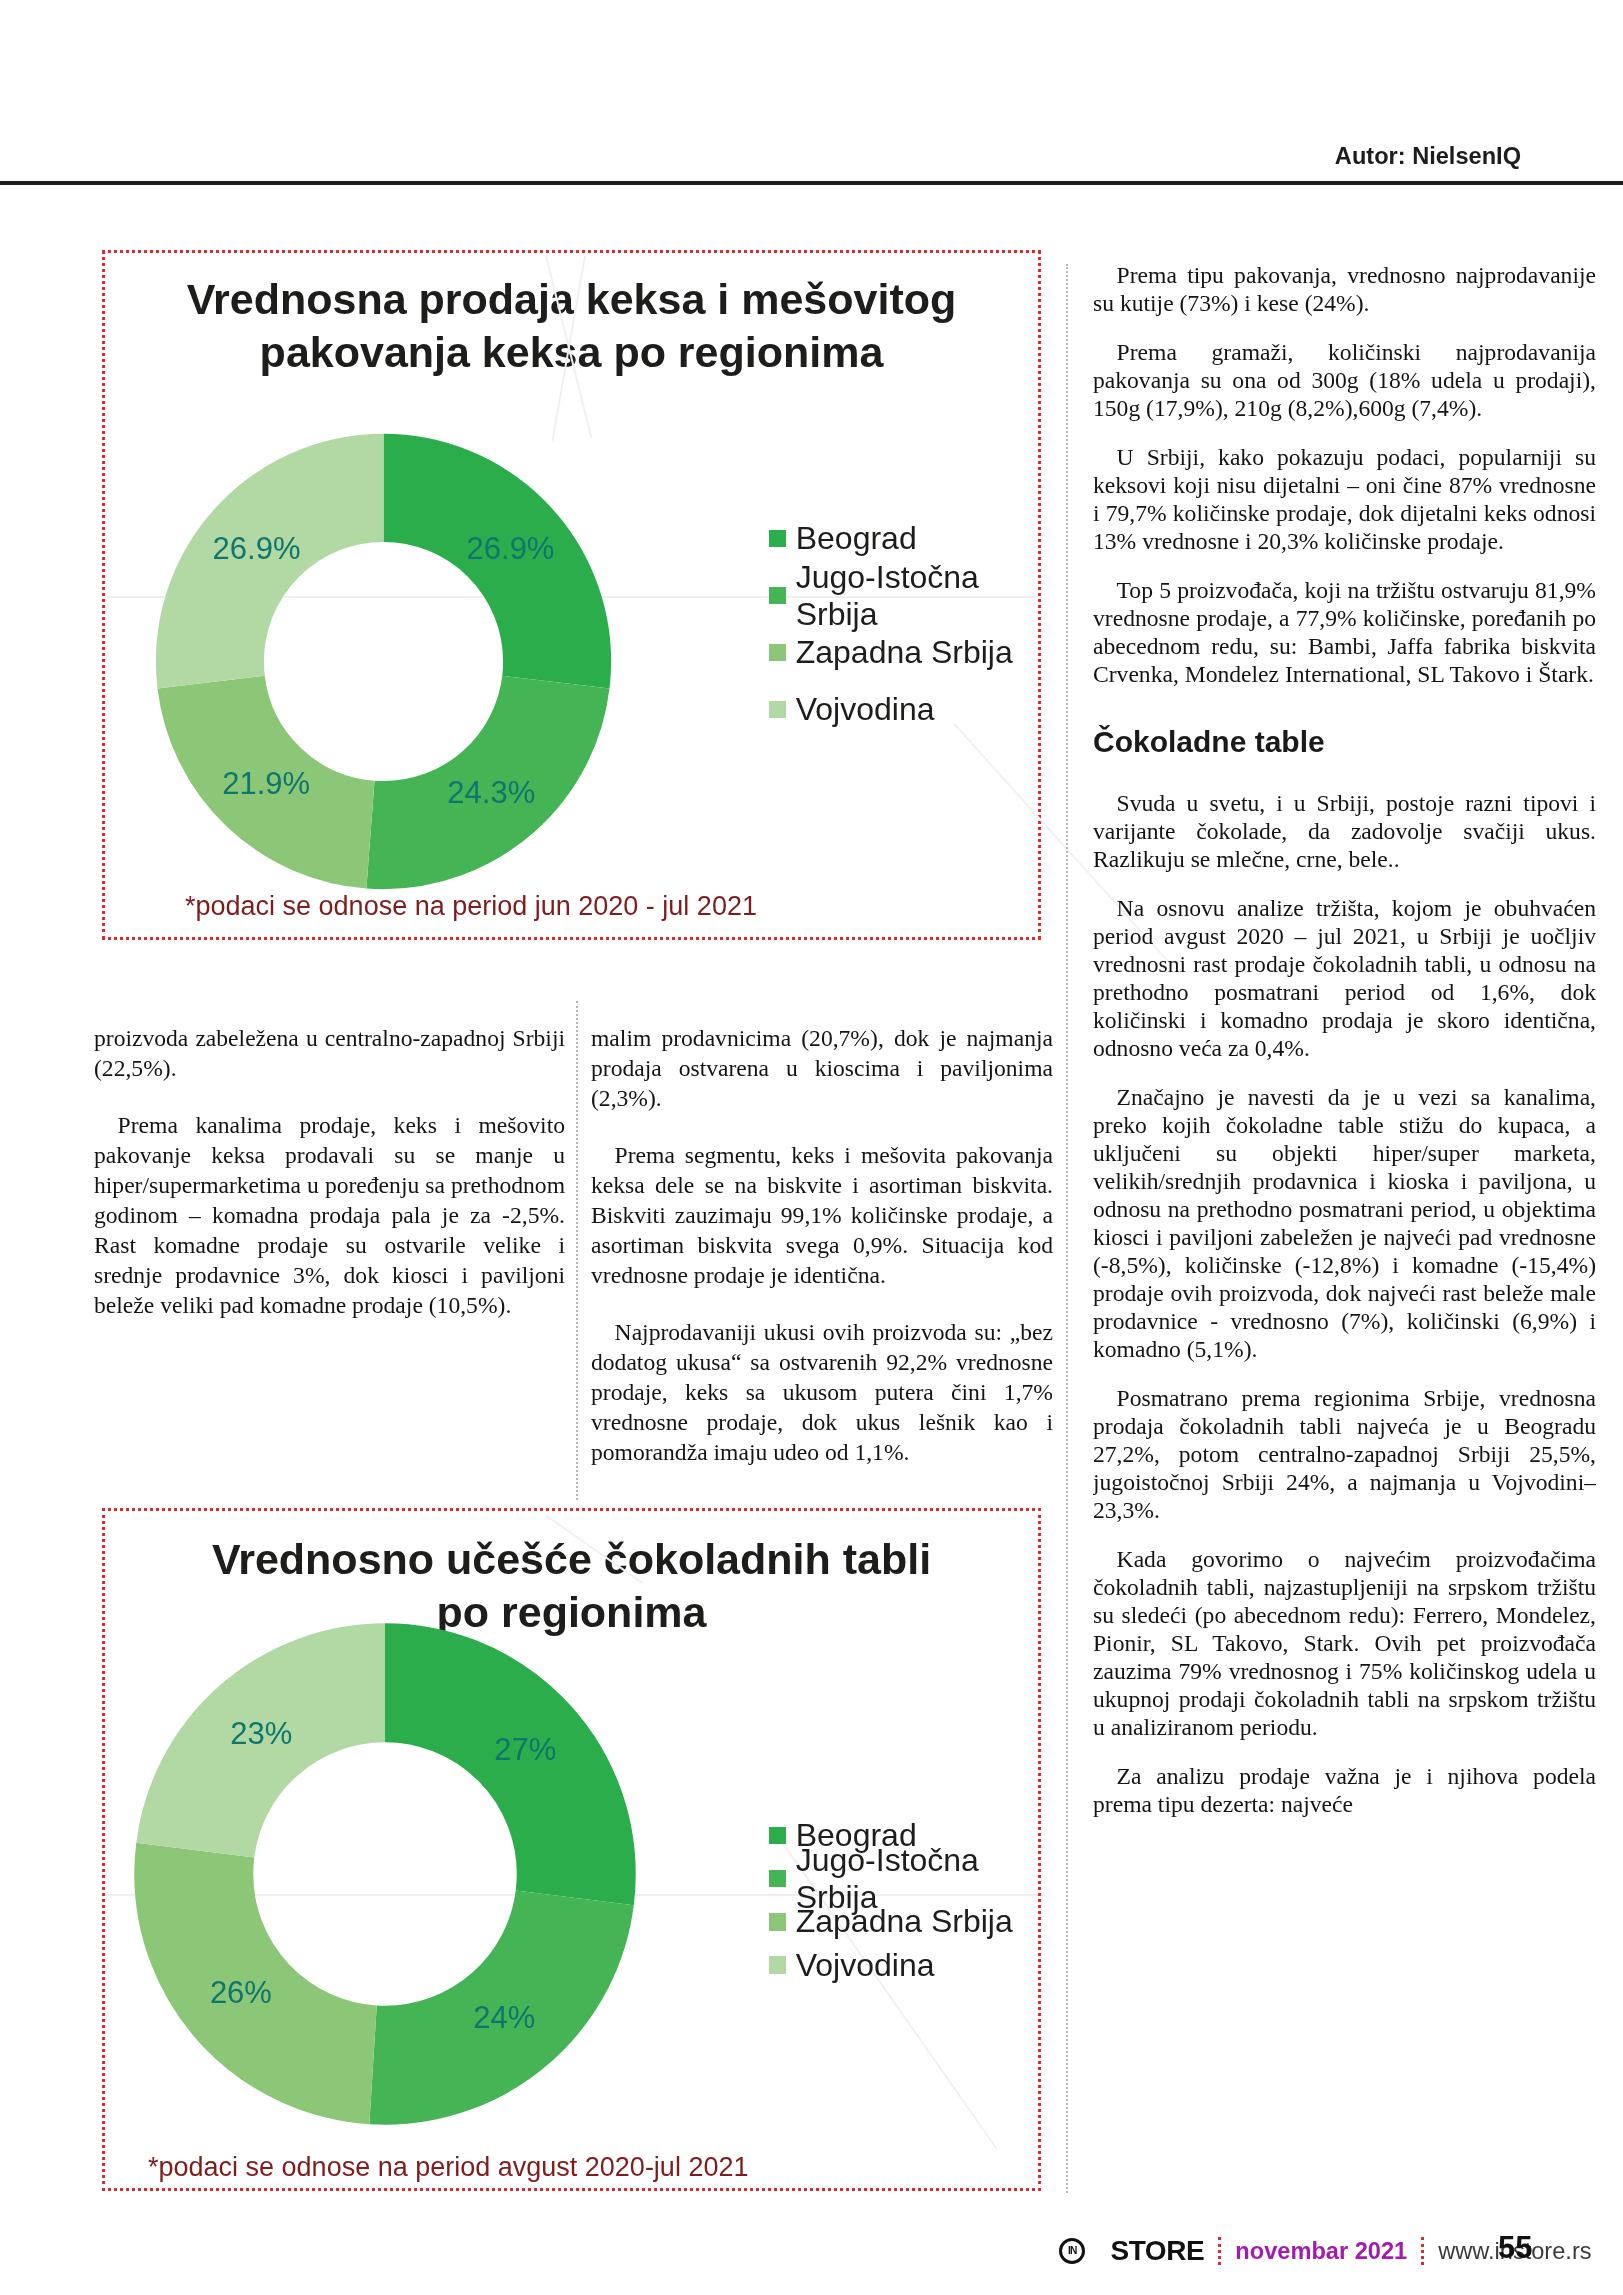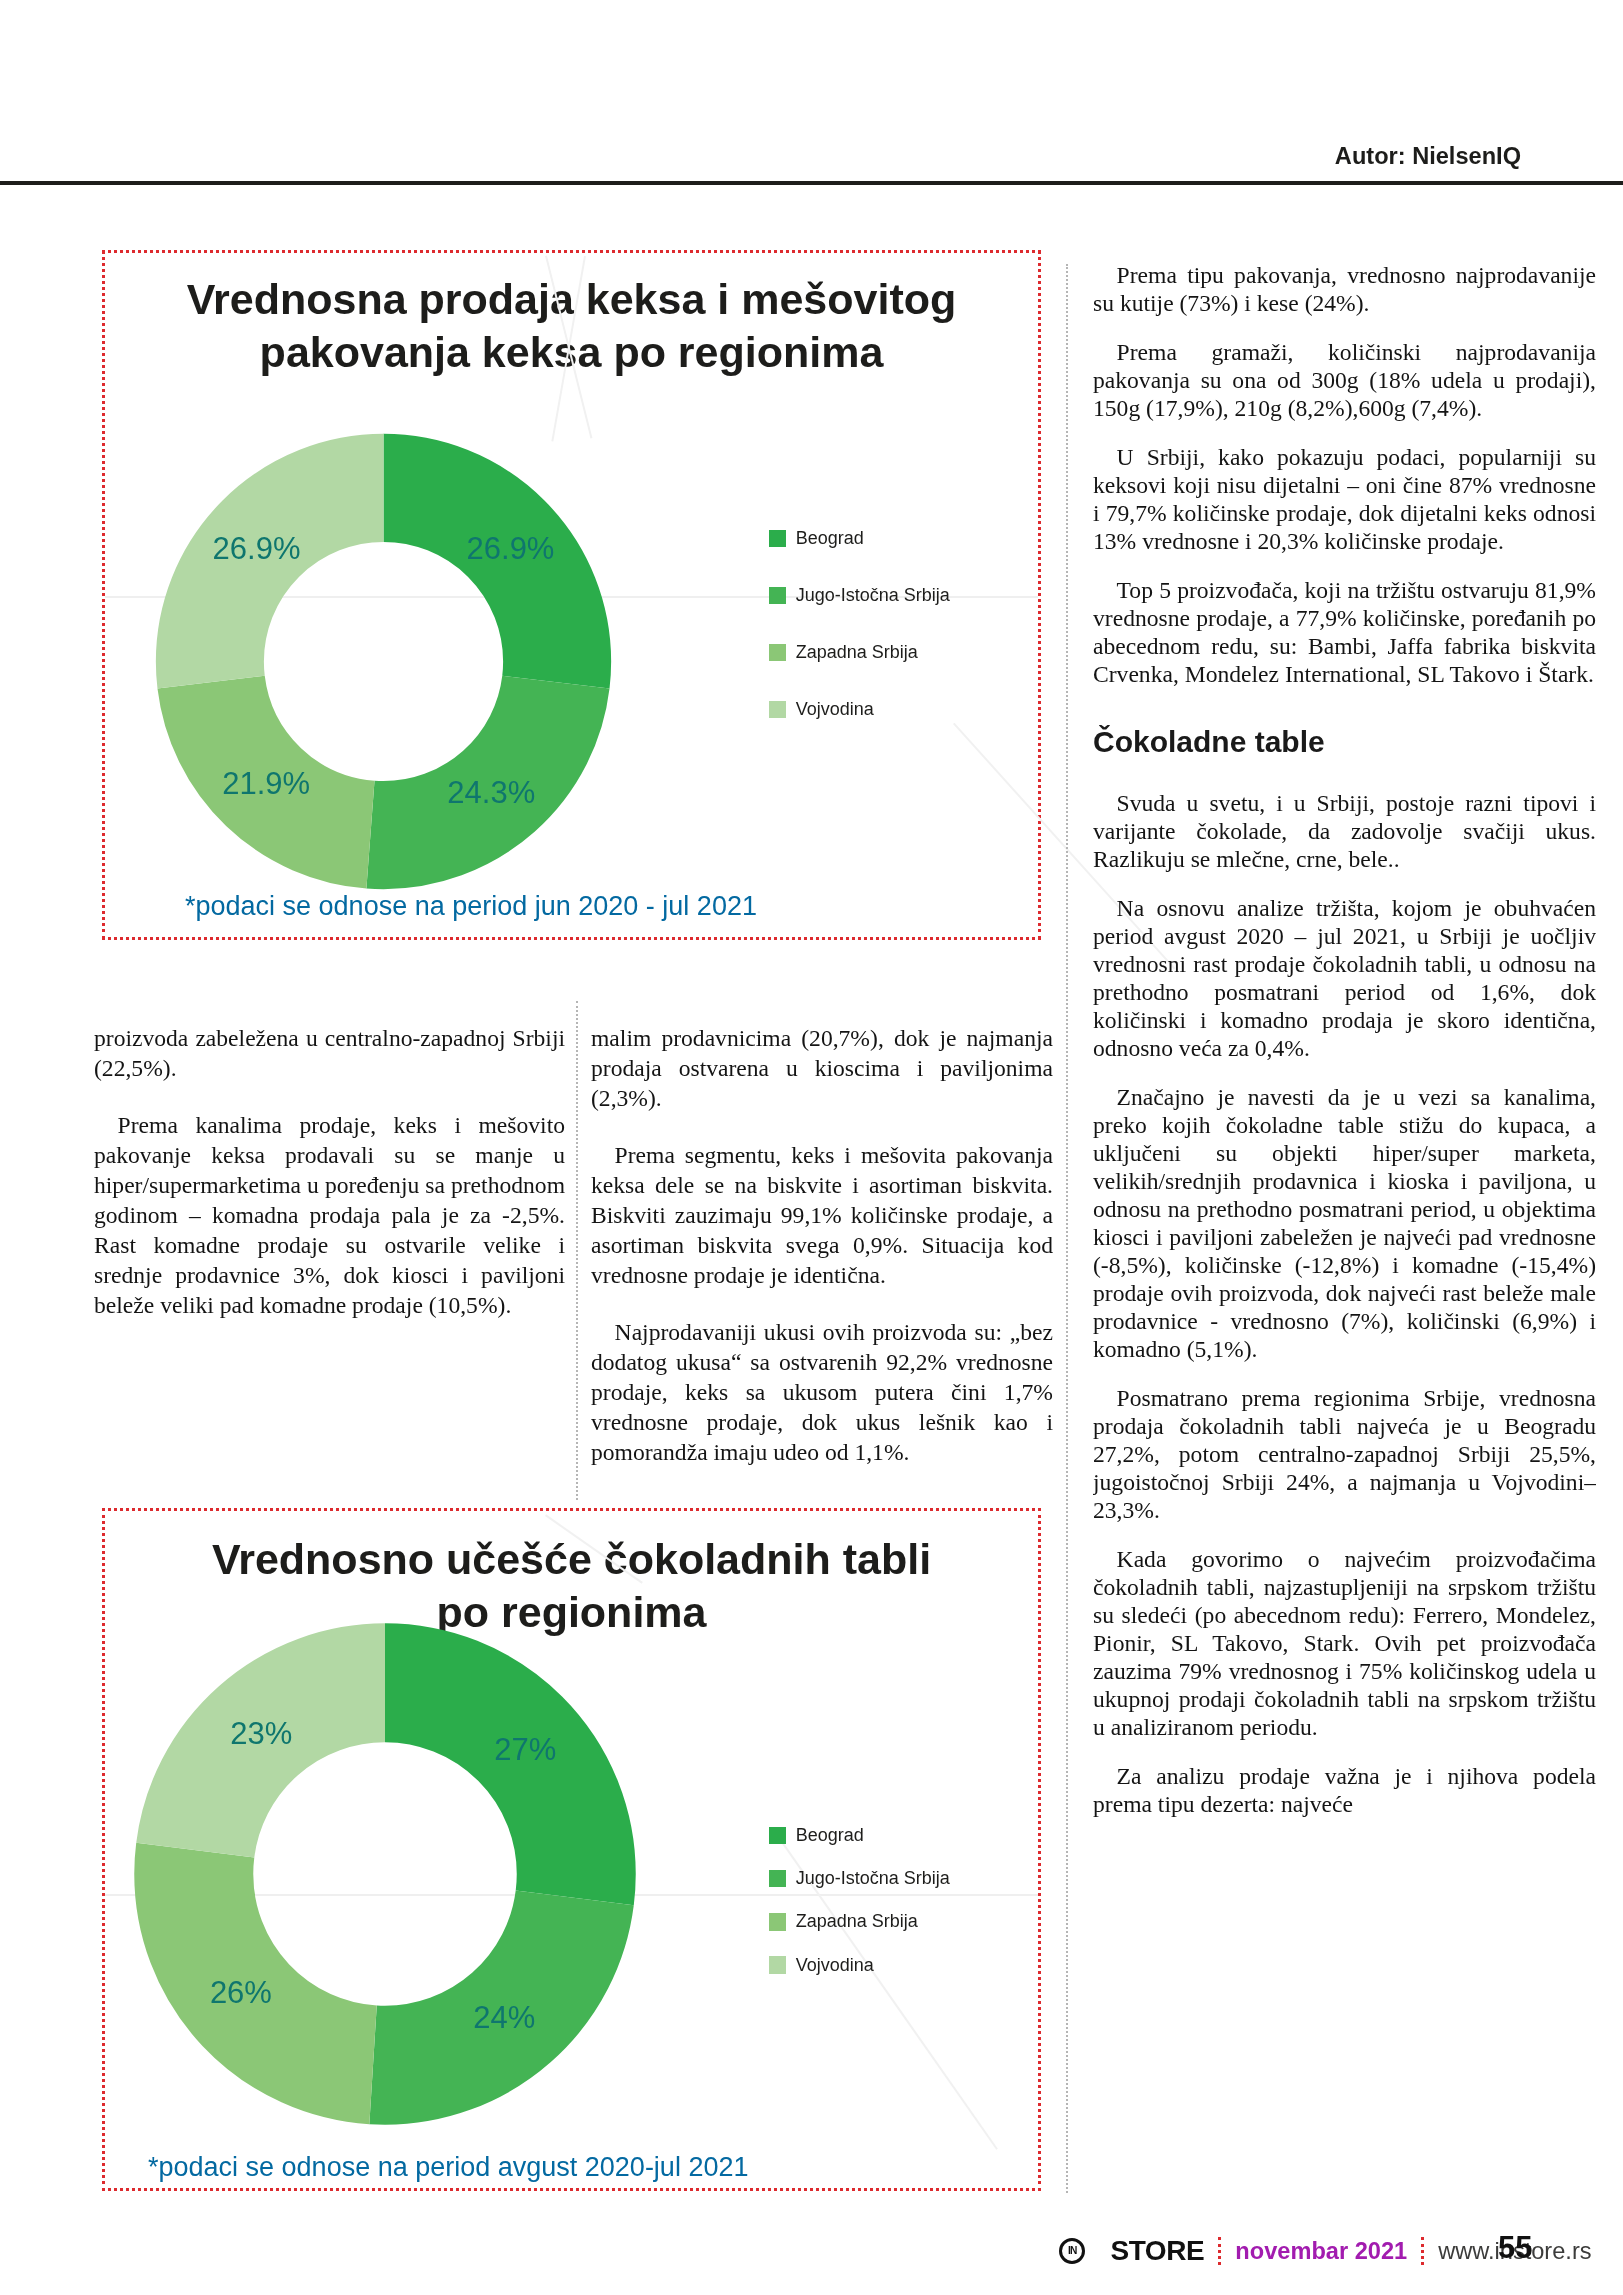--- a/index.html
+++ b/index.html
@@ -26,23 +26,23 @@
   #box1 .donut-wrap{left:47px;top:177px;width:463px;height:463px;}
   #box2 .donut-wrap{left:25px;top:108px;width:510px;height:510px;}
   .donut-wrap svg{width:100%;height:100%;display:block;}
   .slice-label{position:absolute;transform:translate(-50%,-50%);font-size:31px;color:#0f766e;white-space:nowrap;}
 
   .legend{position:absolute;display:flex;flex-direction:column;}
   #box1 .legend{left:664px;top:269px;gap:24px;}
   #box2 .legend{left:664px;top:308px;gap:10.2px;}
   .legend-item{display:flex;align-items:center;gap:9.4px;height:33px;}
   .swatch{width:17.3px;height:17.3px;flex:0 0 17.3px;}
-  .legend-text{font-size:18px;color:#1d1d1b;}
-
-  .chart-note{position:absolute;font-size:27px;color:#0369a1;}
+  .legend-text{font-size:32px;color:#1d1d1b;}
+
+  .chart-note{position:absolute;font-size:27px;color:#7f1d1d;}
   #box1 .chart-note{left:80px;top:638px;}
   #box2 .chart-note{left:43px;top:641px;}
 
   
   .col{position:absolute;font-family:"Liberation Serif",serif;color:#141414;text-align:justify;}
   .col p{margin:0;text-indent:23.6px;}
   .col p.cont{text-indent:0;}
   #col-left,#col-mid{top:1008px;width:471px;height:491px;font-size:23.6px;line-height:30px;overflow:hidden;margin-top:15px;}
   #col-left{left:94px;}
   #col-mid{left:591px;width:462px;}

